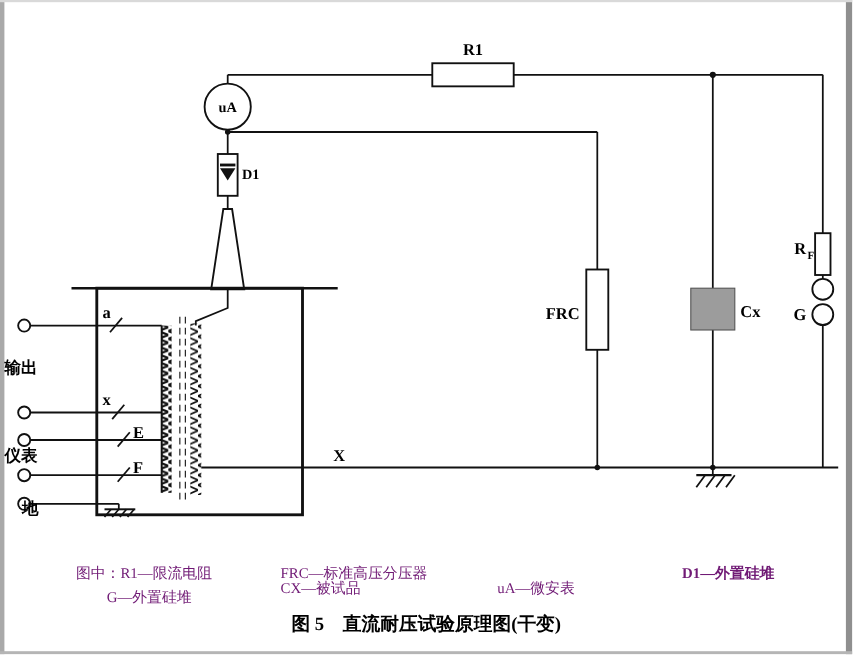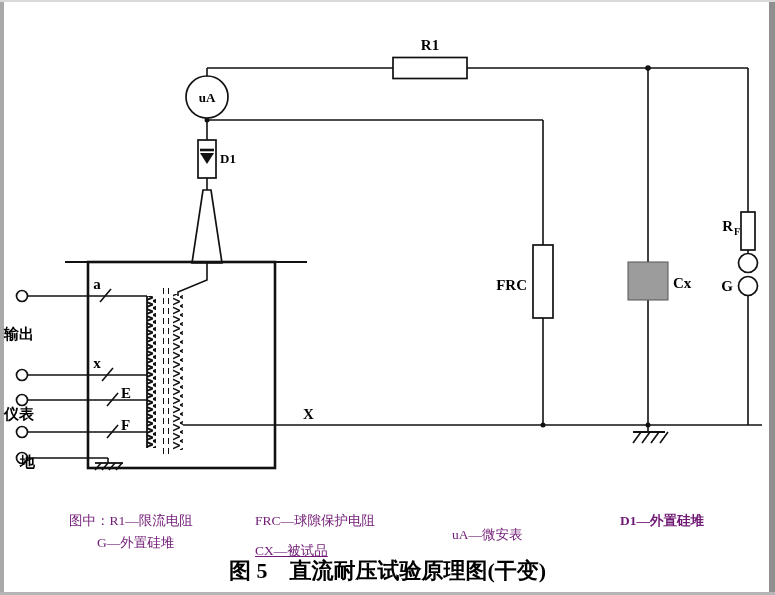--- a/index.html
+++ b/index.html
@@ -26,25 +26,25 @@
   .dash{stroke:#111;stroke-width:1;fill:none;stroke-dasharray:6 4;}
 
   .legend{position:absolute;left:0;top:508px;width:775px;height:46px;
     font-size:13.5px;color:#701a75;margin-left:37px;}
   .legend span{position:absolute;white-space:nowrap;}
   .lg-1a{left:32px;top:4px;}
   .lg-1b{left:218px;top:4px;}
   .lg-1c{left:415px;top:4px;}
   .lg-1d{left:583px;top:4px;font-weight:bold;}
   .lg-2a{left:60px;top:26px;}
-  .lg-2b{left:218px;top:34px;text-decoration:underline;}
+  .lg-2b{left:218px;top:18px;}
   .lg-2c{left:415px;top:18px;}
 
   .caption{position:absolute;left:0;top:556px;width:775px;text-align:center;
-    font-size:22px;font-weight:bold;color:#000;}
+    font-size:17px;font-weight:bold;color:#000;}
 </style>
 </head>
 <body>
 
 <div class="page">
 
   <div class="edge edge-left"></div>
   <div class="edge edge-right"></div>
   <div class="edge edge-top"></div>
   <div class="edge edge-bottom"></div>
@@ -163,21 +163,21 @@
 
     <g>
       <circle class="box" cx="748" cy="263" r="9.5"></circle>
       <circle class="box" cx="748" cy="286" r="9.5"></circle>
       <text class="lbl" x="733" y="291" text-anchor="end">G</text>
     </g>
   </svg>
 
   <div class="legend">
     <span class="lg-1a">图中：R1—限流电阻</span>
-    <span class="lg-1b">FRC—球隙保护电阻</span>
+    <span class="lg-1b">FRC—标准高压分压器</span>
     <span class="lg-1d">D1—外置硅堆</span>
     <span class="lg-2a">G—外置硅堆</span>
     <span class="lg-2b">CX—被试品</span>
     <span class="lg-2c">uA—微安表</span>
   </div>
 
   <div class="caption">图 5　直流耐压试验原理图(干变)</div>
 
 </div>
 

